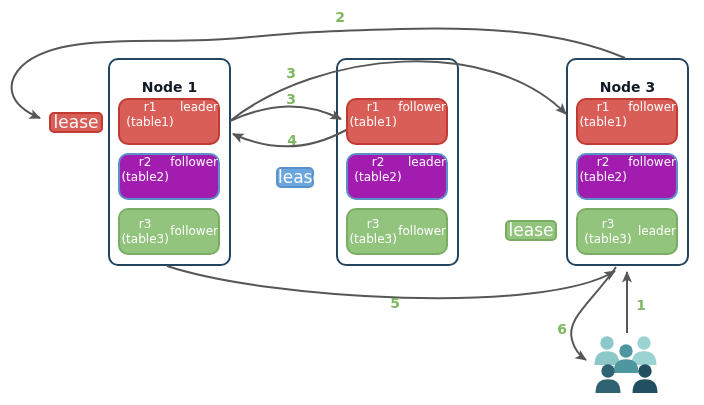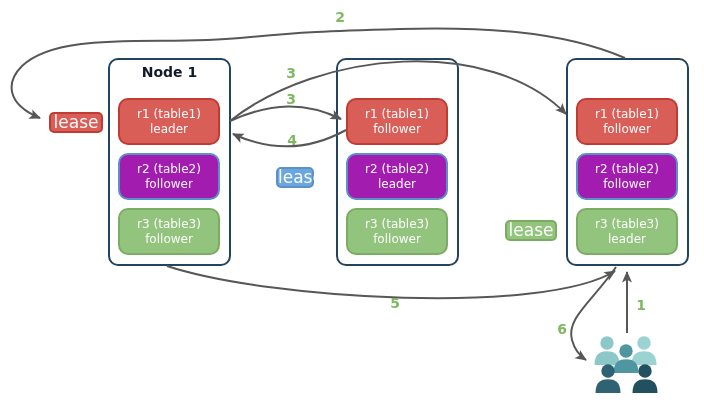--- a/index.html
+++ b/index.html
@@ -6,27 +6,27 @@
   .stage{
     position:relative;width:704px;height:405px;background:#ffffff;overflow:hidden;
     font-family:"DejaVu Sans","Liberation Sans",sans-serif;
   }
   .arrow-layer{position:absolute;left:0;top:0;width:704px;height:405px;pointer-events:none;}
   .node{
     position:absolute;top:58px;width:123px;height:208px;box-sizing:border-box;
     background:#ffffff;border:2px solid #23445f;border-radius:10px;
   }
   .node-title{
-    margin-top:4px;text-align:center;font-size:14px;font-weight:bold;color:#111a26;
+    margin-top:19px;text-align:center;font-size:14px;font-weight:bold;color:#111a26;
   }
   .replica{
     position:absolute;left:8px;width:102px;height:47px;box-sizing:border-box;
     border-radius:10px;border:2px solid transparent;
     text-align:center;font-size:12px;line-height:15px;color:rgba(255,255,255,0.96);
-    display:flex;flex-direction:column;justify-content:center;
+    display:flex;flex-direction:row;justify-content:center;
   }
   .replica.r0{top:38px}
   .replica.r1{top:93px}
   .replica.r2{top:148px}
   .replica.red{background:#da5e58;border-color:#c23b33;}
   .replica.blue{background:#a21caf;border-color:#5b91c9;}
   .replica.green{background:#93c47d;border-color:#7bac63;align-items:center;}
   .lease{
     position:absolute;box-sizing:border-box;height:21px;border-radius:5px;
     border:2px solid transparent;text-align:center;font-size:17px;line-height:16px;
@@ -70,20 +70,21 @@
       <span>r2 (table2)</span>
       <span>leader</span>
     </div>
     <div class="replica r2 green">
       <span>r3 (table3)</span>
       <span>follower</span>
     </div>
   </div>
 
   <div class="node" style="left:566px">
+    <div class="node-title">Node 3</div>
     <div class="replica r0 red">
       <span>r1 (table1)</span>
       <span>follower</span>
     </div>
     <div class="replica r1 blue">
       <span>r2 (table2)</span>
       <span>follower</span>
     </div>
     <div class="replica r2 green">
       <span>r3 (table3)</span>

